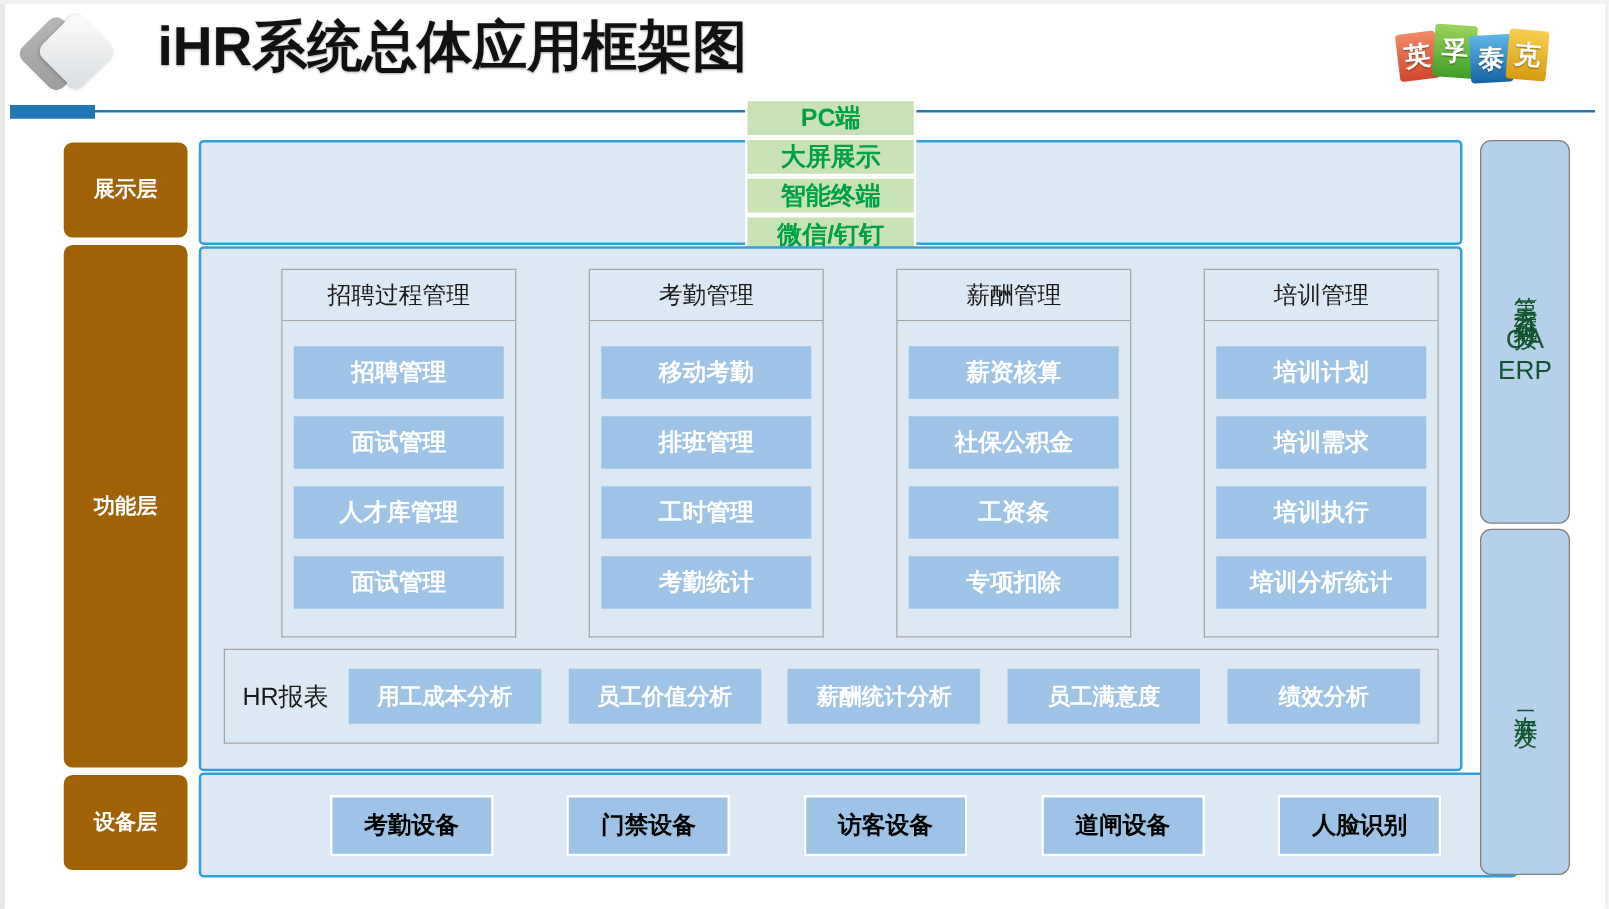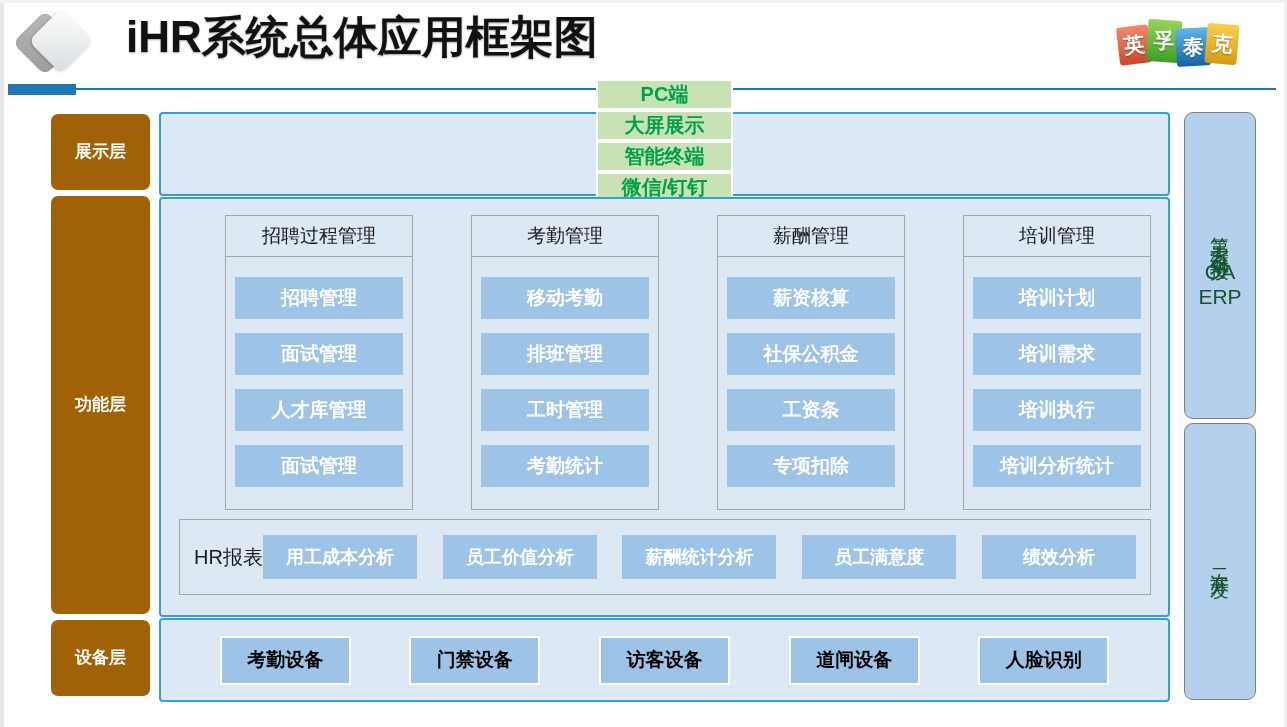--- a/index.html
+++ b/index.html
@@ -50,21 +50,21 @@
   }
   .layer-presentation{left:51px;top:114px;width:99px;height:76px;}
   .layer-function{left:51px;top:196px;width:99px;height:418px;}
   .layer-device{left:51px;top:620px;width:99px;height:76px;}
 
   
   .band{position:absolute;background:#dce9f5;border:2px solid #31a0d8;border-radius:4px;}
   .band-presentation{left:159px;top:112px;width:1007px;height:80px;
     display:flex;align-items:center;justify-content:center;flex-direction:column;}
   .band-device{left:159px;top:618px;width:1007px;height:80px;
-    display:flex;align-items:center;justify-content:space-evenly;}
+    display:flex;align-items:center;justify-content:space-evenly;padding-left:44px;}
   .band-function{left:159px;top:197px;width:1007px;height:416px;}
 
   
   .chip-green{
     width:133px;height:47px;background:#c8e2b3;border:2px solid #ffffff;
     display:flex;align-items:center;justify-content:center;
     color:#00a04a;font-weight:bold;font-size:20px;white-space:nowrap;
   }
   
   .chip-device{
@@ -91,21 +91,21 @@
     width:168px;height:42px;background:#9dc3e6;
     display:flex;align-items:center;justify-content:center;
     color:#ffffff;font-size:19px;white-space:nowrap;
     font-family:"Liberation Serif","DejaVu Serif",serif;font-weight:bold;
   }
 
   
   .hr-strip{position:absolute;left:18px;top:320px;width:972px;height:76px;
     border:1px solid #a6a6a6;background:#dce9f5;box-sizing:border-box;
     display:flex;align-items:center;padding:0 14px;}
-  .hr-label{font-size:20px;color:#1a1a1a;white-space:nowrap;margin-right:0;}
+  .hr-label{font-size:20px;color:#1a1a1a;white-space:nowrap;margin-right:16px;}
   .hr-items{flex:1;display:flex;align-items:center;justify-content:space-between;}
   .hr-box{
     min-width:138px;height:44px;padding:0 8px;background:#9dc3e6;
     display:flex;align-items:center;justify-content:center;
     color:#ffffff;font-size:18px;white-space:nowrap;
     font-family:"Liberation Serif","DejaVu Serif",serif;font-weight:bold;
   }
 
   
   .side-box{

